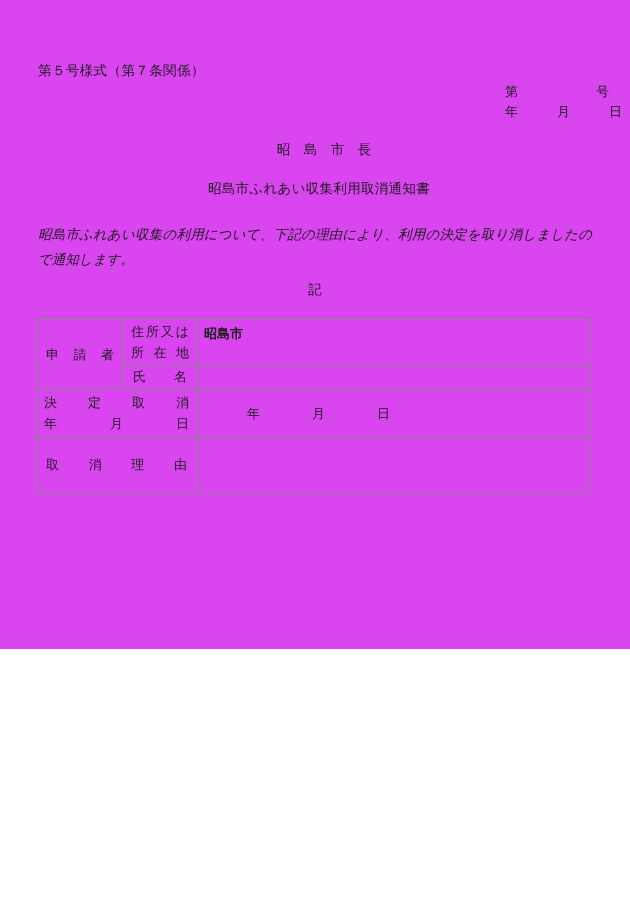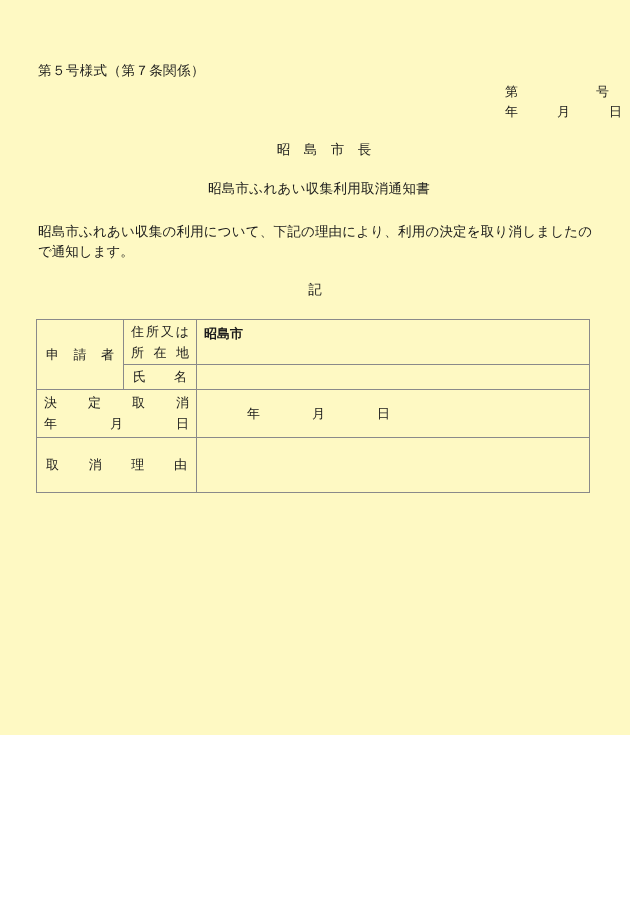--- a/index.html
+++ b/index.html
@@ -10,22 +10,22 @@
     width: 630px;
     height: 903px;
     background: #ffffff;
     font-family: "Liberation Serif", "DejaVu Serif", serif;
     color: #1b1b1b;
     -webkit-font-smoothing: antialiased;
   }
   .page {
     position: relative;
     width: 630px;
-    height: 735px;
-    background: #fef9c3;
+    height: 649px;
+    background: #d946ef;
     overflow: hidden;
   }
 
   
   .form-code {
     position: absolute;
     left: 38px;
     top: 62px;
     font-size: 13.5px;
     letter-spacing: 0.4px;
@@ -66,23 +66,24 @@
     letter-spacing: 0.3px;
   }
 
   
   .body-text {
     position: absolute;
     left: 38px;
     top: 222px;
     width: 554px;
     font-size: 13.5px;
-    line-height: 20px;
+    line-height: 25px;
     text-align: justify;
     text-justify: inter-ideograph;
+    font-style: italic;
   }
 
   
   .ki-mark {
     position: absolute;
     left: 0;
     top: 281px;
     width: 630px;
     text-align: center;
     font-size: 13.5px;

